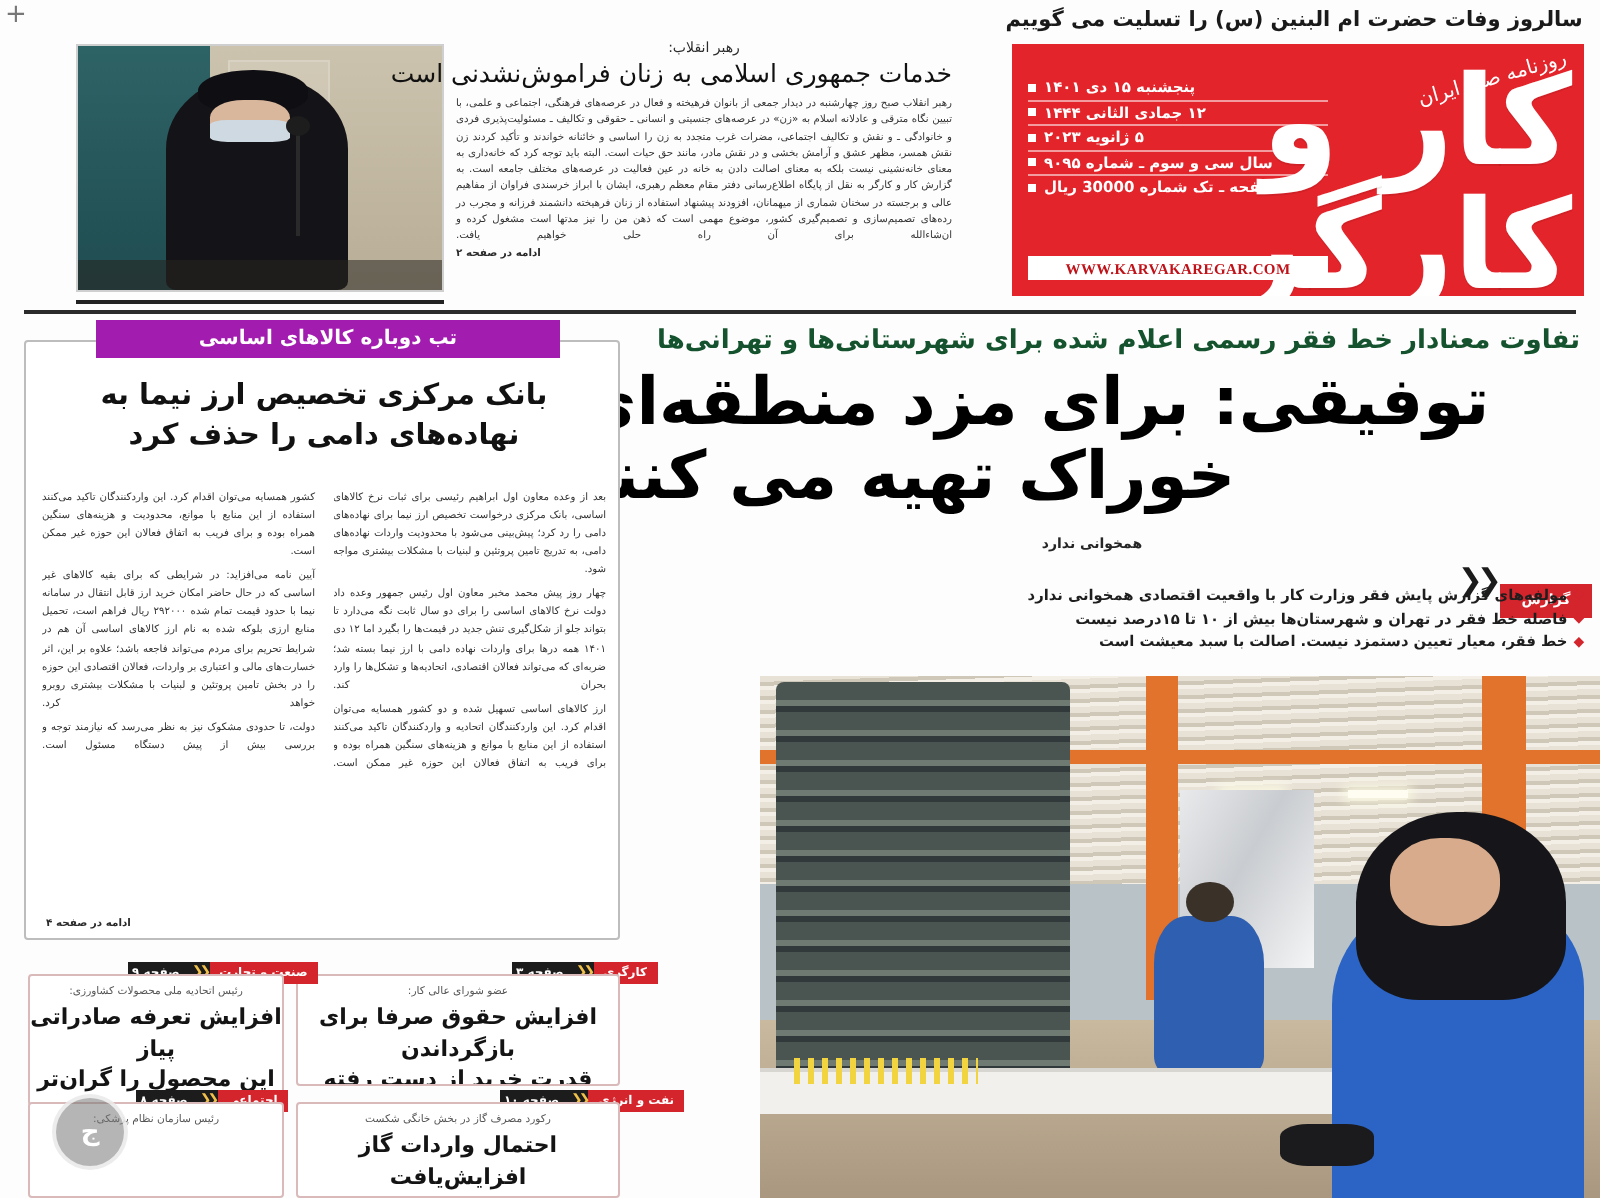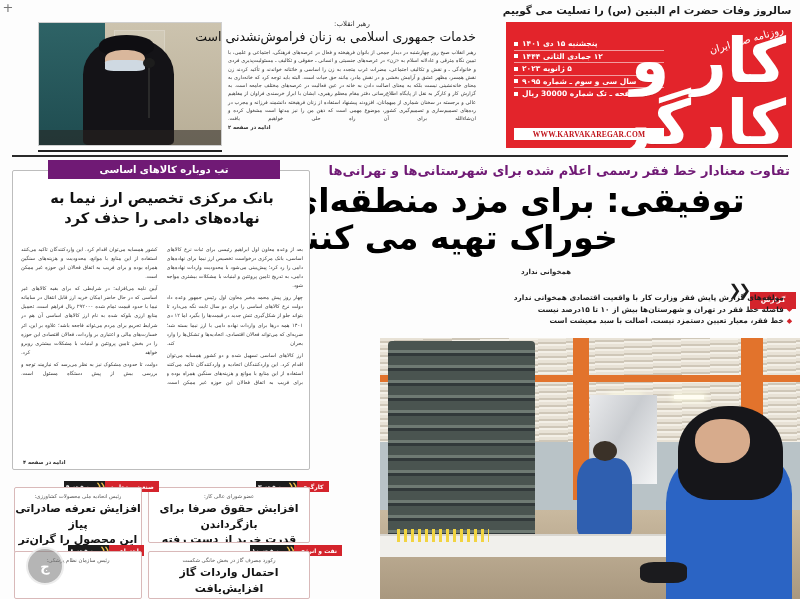--- a/index.html
+++ b/index.html
@@ -250,21 +250,21 @@
   }
 
   
   .subhead {
     position: absolute;
     right: 10px; top: 163px;
     width: 430px;
     text-align: center;
     font-size: 13px;
     font-weight: bold;
-    color: #701a75;
+    color: #14532d;
     letter-spacing: -0.3px;
     white-space: nowrap;
   }
 
   
   .main-headline {
     position: absolute;
     right: 20px; top: 182px;
     width: 492px;
     text-align: left;
@@ -438,21 +438,21 @@
     right: 34%; bottom: 44%;
     width: 16%; height: 34%;
     background: linear-gradient(120deg,#e9eaec,#c9ccd0 45%,#f4f5f6);
   }
 
   
   .left-banner {
     position: absolute;
     left: 48px; top: 160px;
     width: 232px; height: 19px;
-    background: #701a75;
+    background: #a21caf;
     color: #ffffff;
     font-size: 10px;
     font-weight: bold;
     text-align: center;
     line-height: 19px;
     letter-spacing: -0.2px;
   }
 
   
   .left-box {

